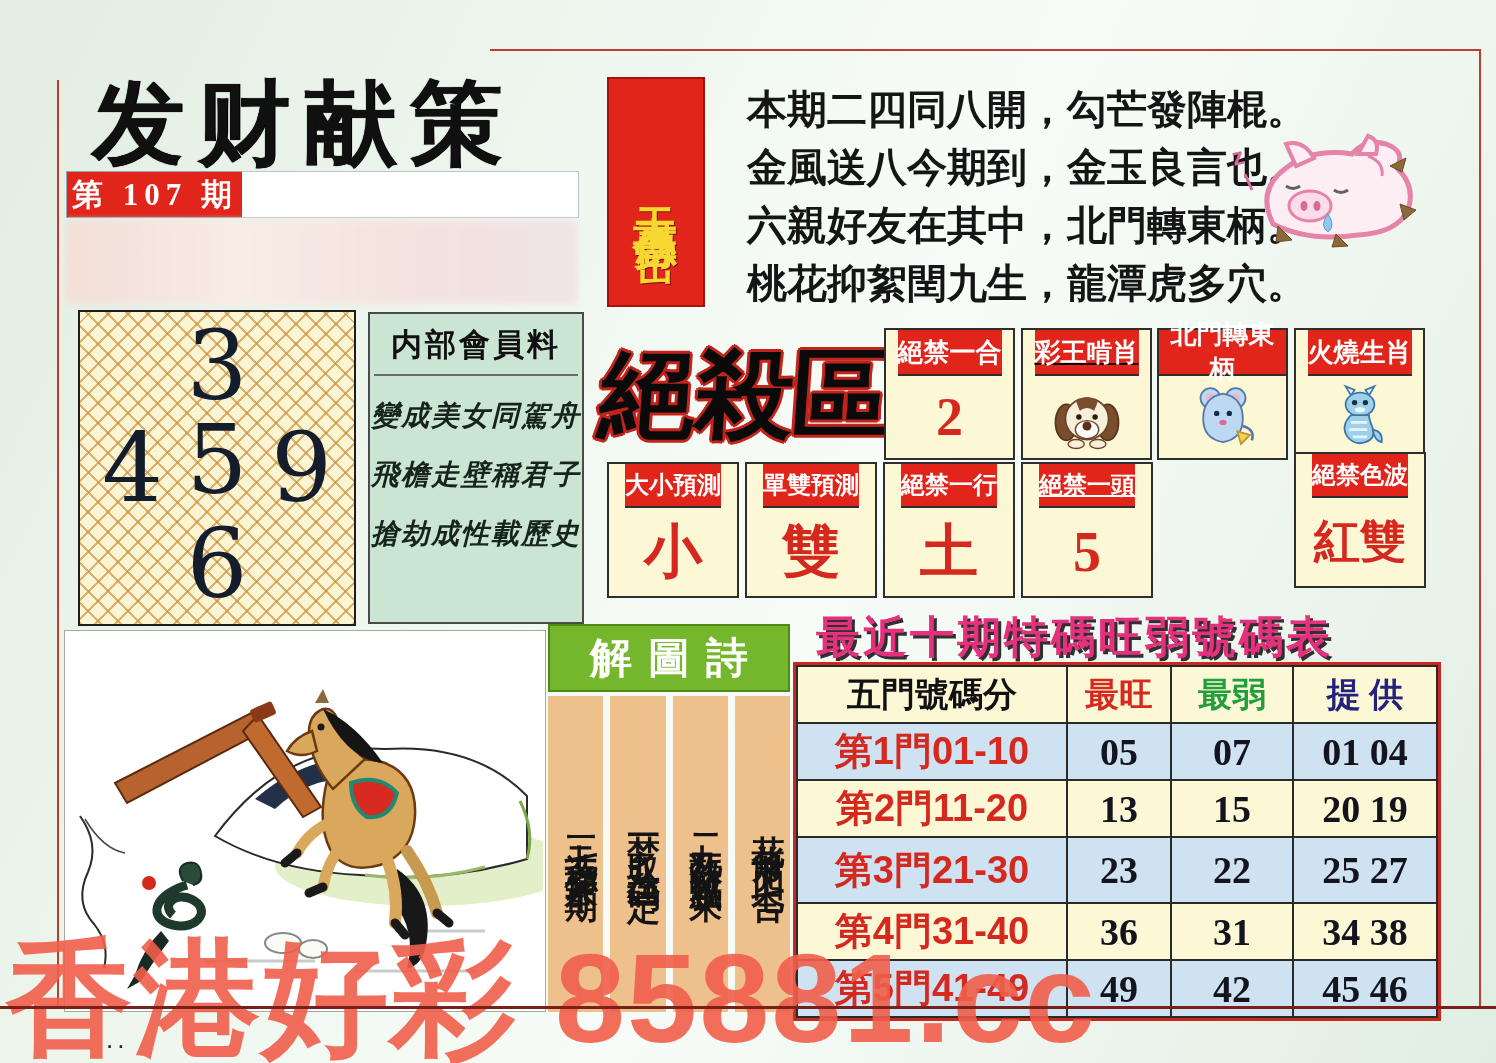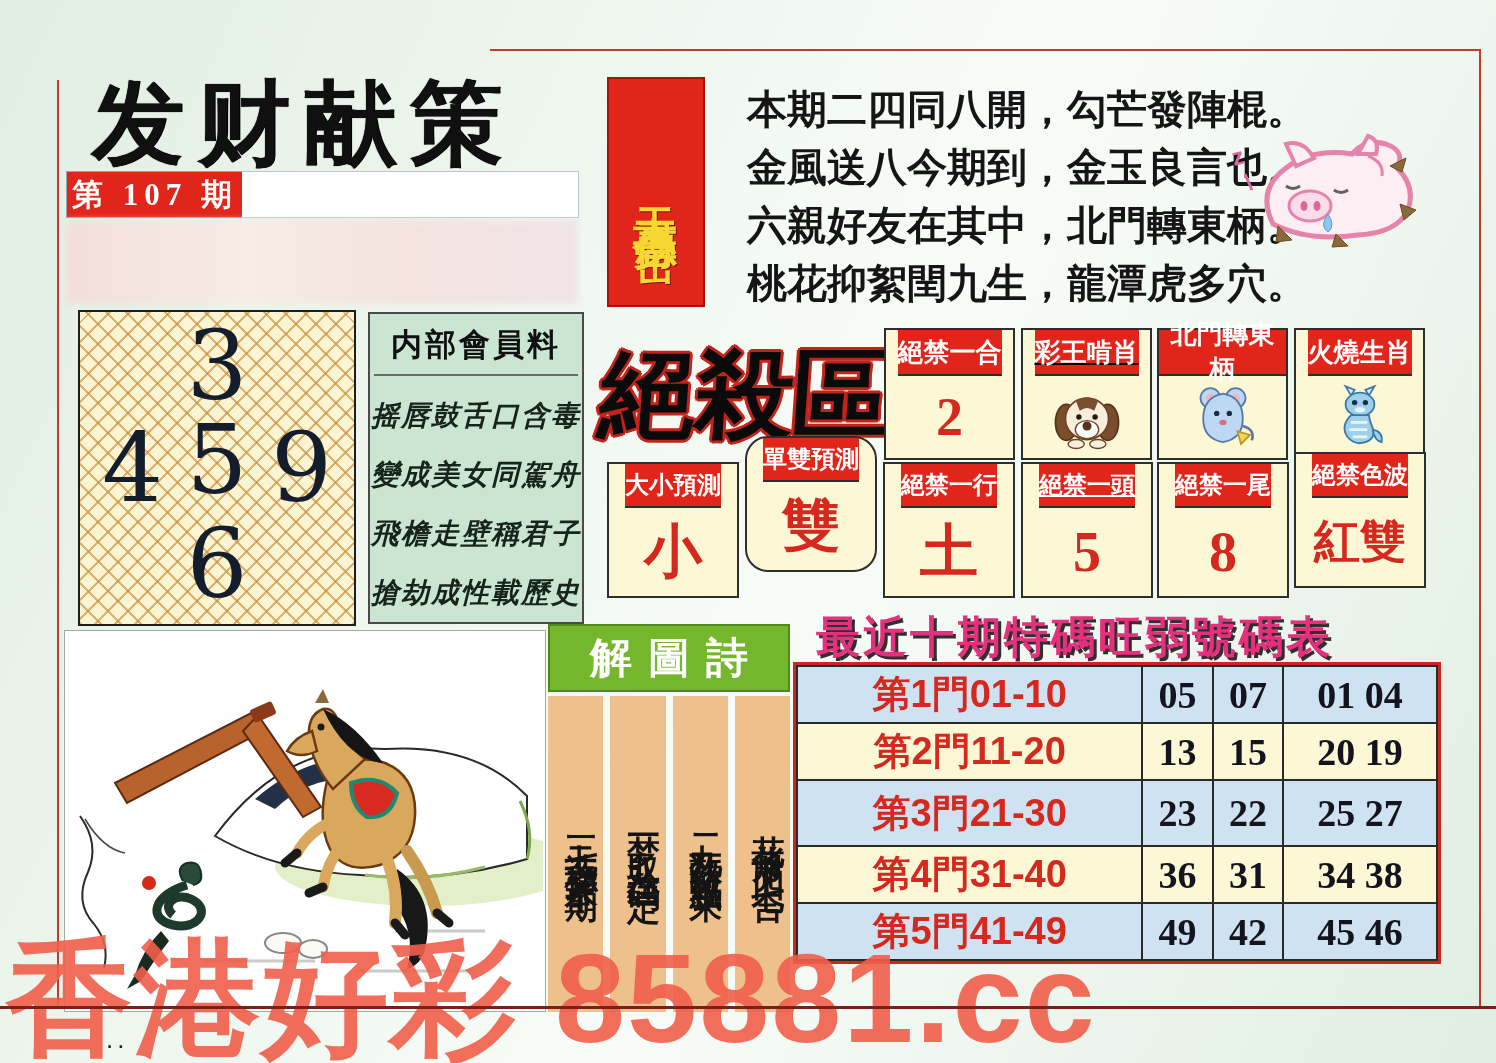--- a/index.html
+++ b/index.html
@@ -132,21 +132,20 @@
     <div class="lat-num" style="left:0;right:0;top:6px;text-align:center;">3</div>
     <div class="lat-num" style="left:22px;top:108px;">4</div>
     <div class="lat-num" style="left:0;right:0;top:100px;text-align:center;">5</div>
     <div class="lat-num" style="right:22px;top:108px;">9</div>
     <div class="lat-num" style="left:0;right:0;top:204px;text-align:center;">6</div>
   </div>
 
   <div class="abs member-box" style="left:368px;top:312px;width:212px;height:308px;">
     <div class="member-title">内部會員料</div>
     <div class="member-rule"></div>
-    <div class="member-line">摇唇鼓舌口含毒</div>
     <div class="member-line">變成美女同駕舟</div>
     <div class="member-line">飛檐走壁稱君子</div>
     <div class="member-line">搶劫成性載歷史</div>
   </div>
 
   <div class="abs killzone" style="left:600px;top:330px;">絕殺區</div>
 
   <div class="abs fbox" style="left:884px;top:328px;width:127px;height:128px;">
     <div class="fbox-head" style="height:44px;font-size:26px;">絕禁一合</div>
     <div class="fbox-body">
@@ -203,56 +202,56 @@
       </svg>
     </div>
   </div>
 
   <div class="abs fbox" style="left:607px;top:462px;width:128px;height:132px;">
     <div class="fbox-head" style="height:42px;font-size:24px;">大小預測</div>
     <div class="fbox-body">
         <span class="fbox-val" style="font-size:58px;">小</span>
       </div>
   </div>
-  <div class="abs fbox" style="left:745px;top:436px;width:128px;height:132px;border-radius:23px;">
+  <div class="abs fbox" style="left:745px;top:462px;width:128px;height:132px;">
     <div class="fbox-head" style="height:42px;font-size:24px;">單雙預測</div>
     <div class="fbox-body">
         <span class="fbox-val" style="font-size:58px;">雙</span>
       </div>
   </div>
   <div class="abs fbox" style="left:883px;top:462px;width:128px;height:132px;">
     <div class="fbox-head" style="height:42px;font-size:24px;">絕禁一行</div>
     <div class="fbox-body">
         <span class="fbox-val" style="font-size:58px;">土</span>
       </div>
   </div>
   <div class="abs fbox" style="left:1021px;top:462px;width:128px;height:132px;">
     <div class="fbox-head" style="height:42px;font-size:24px;text-decoration:underline;">絕禁一頭</div>
     <div class="fbox-body">
         <span class="fbox-val" style="font-size:56px;font-family:'Liberation Serif',serif;">5</span>
-      </div>
-  </div>
-  <div class="abs fbox" style="left:1157px;top:462px;width:128px;height:132px;">
-    <div class="fbox-head" style="height:42px;font-size:24px;">絕禁一尾</div>
-    <div class="fbox-body">
-        <span class="fbox-val" style="font-size:56px;font-family:'Liberation Serif',serif;">8</span>
       </div>
   </div>
   <div class="abs fbox" style="left:1294px;top:452px;width:128px;height:132px;">
     <div class="fbox-head" style="height:42px;font-size:24px;">絕禁色波</div>
     <div class="fbox-body">
         <span class="fbox-val" style="font-size:46px;">紅雙</span>
       </div>
   </div>
 
   <div class="abs stats-title" style="left:816px;top:608px;">最近十期特碼旺弱號碼表</div>
 
   <div class="abs stats-wrap" style="left:793px;top:662px;width:642px;">
     <table class="stats" style="width:100%;">
       <tbody>
+          <tr style="height:57px;">
+        <td class="st-head" style="width:268px;color:#111;">五門號碼分</td>
+        <td class="st-head" style="width:102px;color:#d5281e;">最旺</td>
+        <td class="st-head" style="width:120px;color:#1f9e3a;">最弱</td>
+        <td class="st-head" style="color:#23237d;">提 供</td>
+      </tr>
       <tr class="row-blue" style="height:57px;">
         <td class="st-gate">第1門01-10</td>
         <td class="st-num">05</td>
         <td class="st-num">07</td>
         <td class="st-num">01 04</td>
       </tr>
       <tr class="row-yellow" style="height:57px;">
         <td class="st-gate">第2門11-20</td>
         <td class="st-num">13</td>
         <td class="st-num">15</td>

